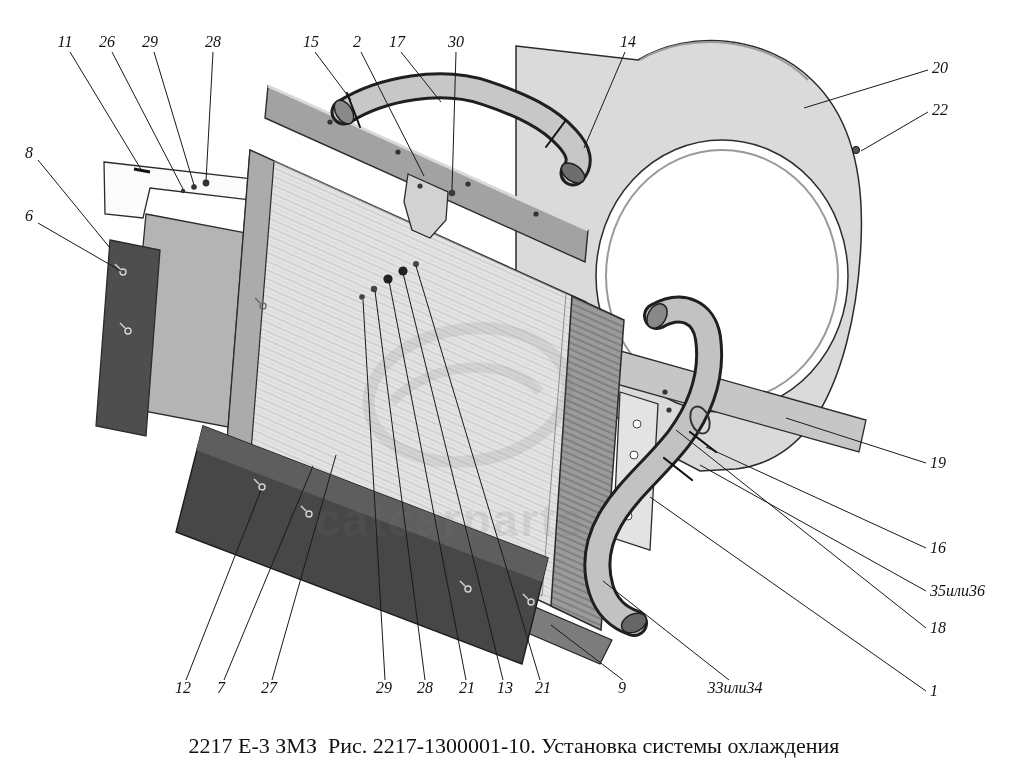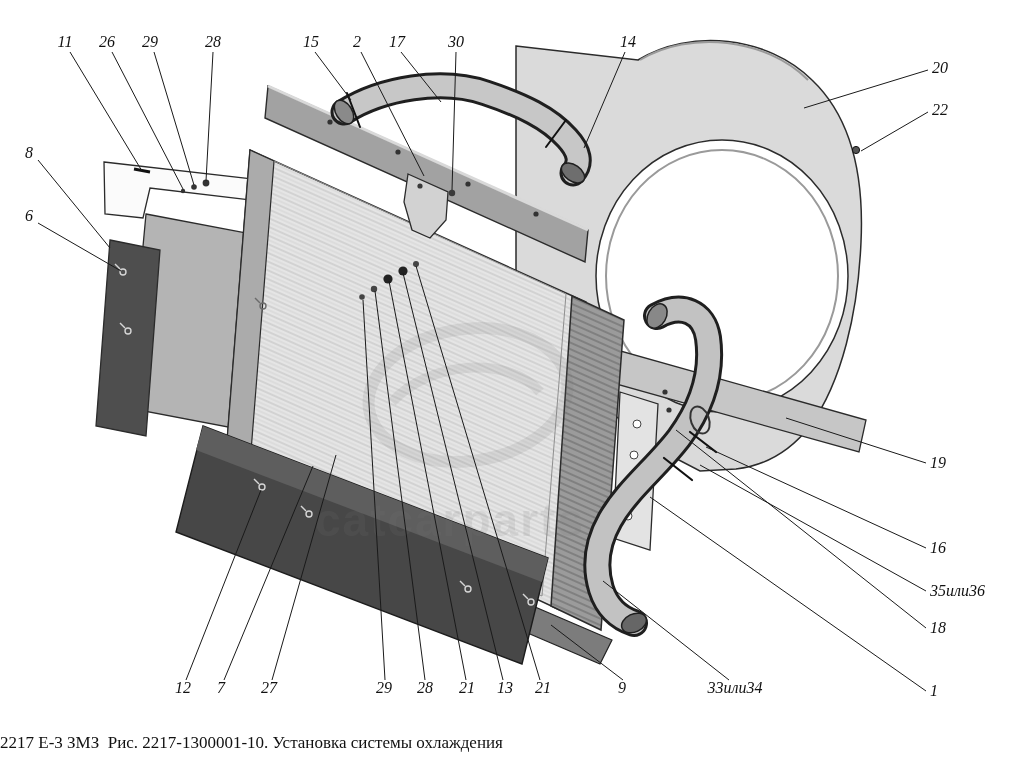--- a/index.html
+++ b/index.html
@@ -1,21 +1,21 @@
 <!DOCTYPE html>
 <html><head>
 <meta charset="utf-8">
 <style>
   html,body{margin:0;padding:0;background:#fff;}
   body{width:1028px;height:764px;position:relative;overflow:hidden;
        font-family:"Liberation Serif",serif;}
   .page{position:absolute;inset:0;background:#fff;}
   svg.drawing{position:absolute;top:0;left:0;}
-  .caption{position:absolute;left:0;right:0;top:733px;text-align:left;
-           font-family:"Liberation Serif",serif;font-size:17px;color:#111;
+  .caption{position:absolute;left:0;right:0;top:733px;text-align:center;
+           font-family:"Liberation Serif",serif;font-size:22px;color:#111;
            white-space:pre;}
   .callout-label{font-family:"Liberation Serif",serif;font-style:italic;
                  font-size:16px;fill:#111;}
   .leader{stroke:#1a1a1a;stroke-width:1;fill:none;}
   .wm-text{font-family:"Liberation Sans",sans-serif;font-weight:bold;}
 </style>
 </head>
 <body>
 
 <div class="page">

